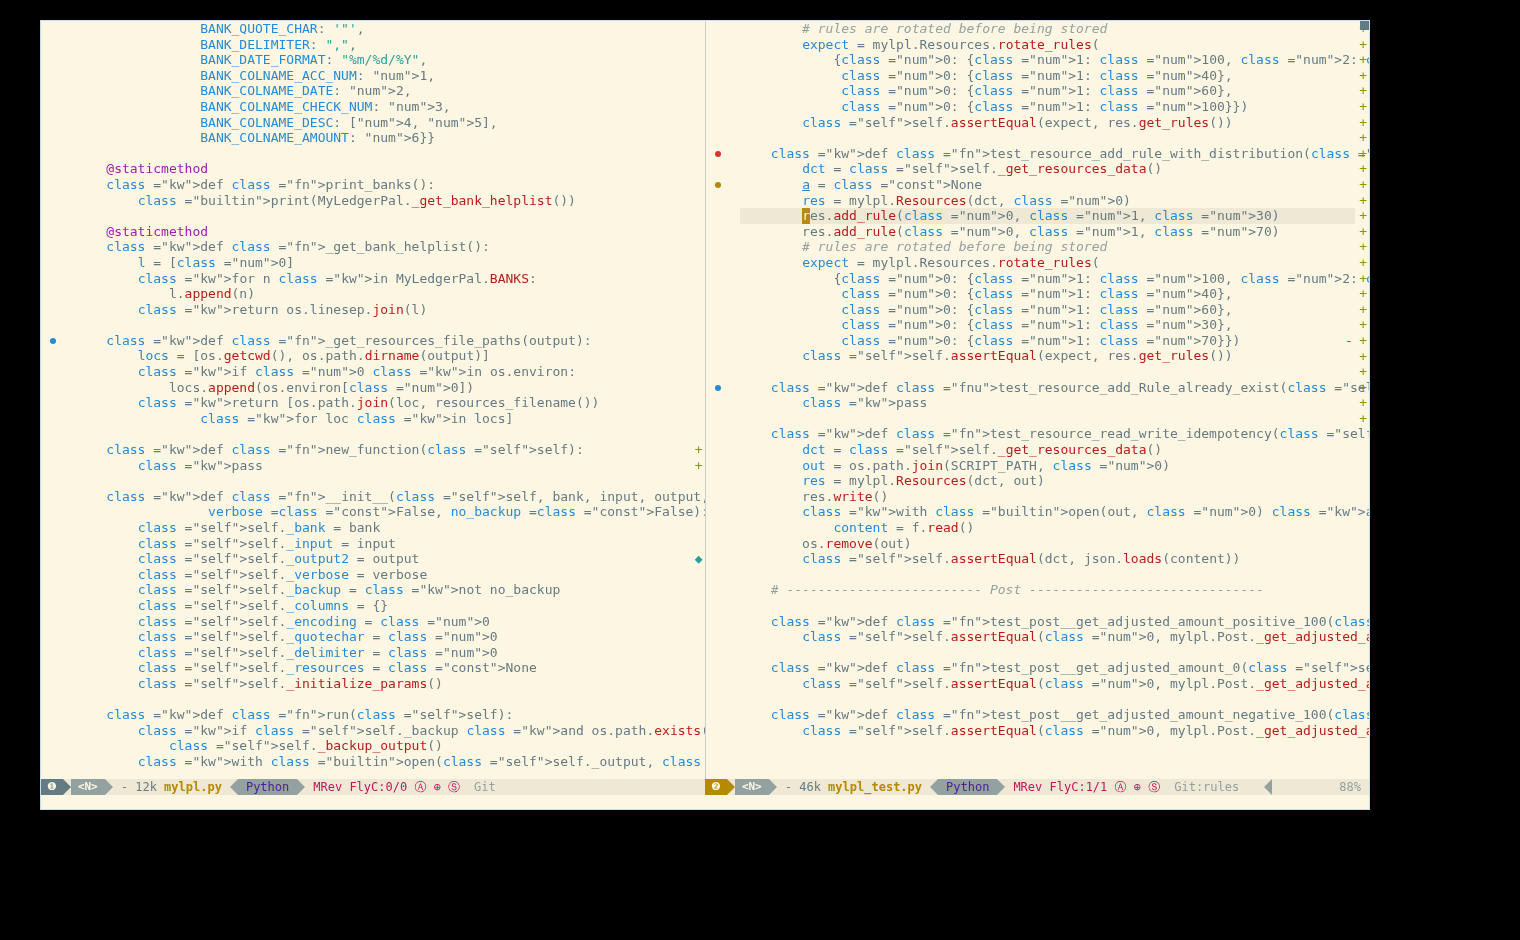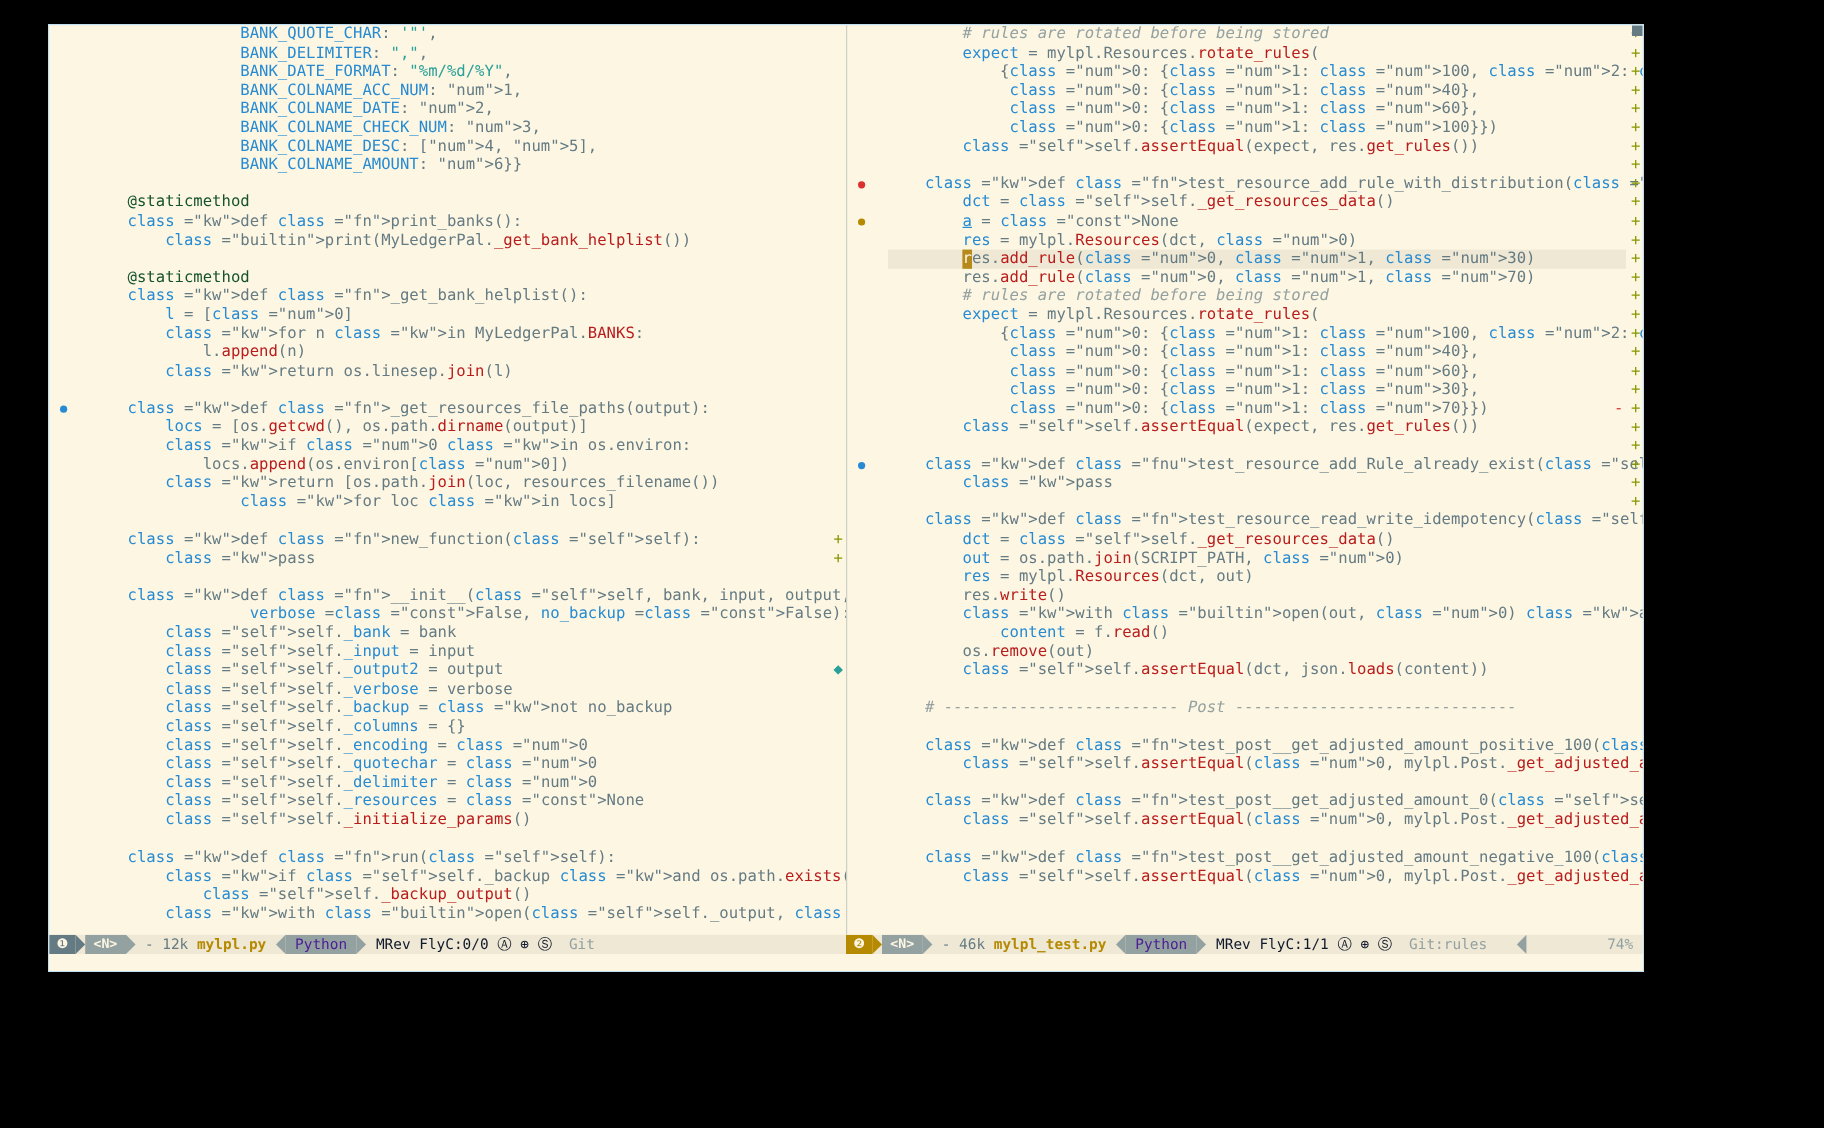--- a/index.html
+++ b/index.html
@@ -82,21 +82,21 @@
   }
   .hl-line { background:#eee8d5; }
   .cursor-box {
     display:inline-block;
     background:#b5891a;
     color:#fdf6e3;
     padding:0 0;
   }
   .varu { color:#268bd2; text-decoration:underline; }
   .str  { color:#2aa198; }
-  .deco { color:#14532d;text-align:right; }
+  .deco { color:#a21caf;text-align:right; }
   .cmt  { color:#93a1a1; font-style:italic; }
   .assign-lhs { color:#268bd2; }
   .memb { color:#b91c1c; }
 
   
   .modelines {
     flex: 0 0 16px;
     display:flex;
     flex-direction:row;
     width:100%;
@@ -111,21 +111,21 @@
     overflow:hidden;
   }
   .modeline.active { background:#eee8d5; }
   .segL, .segM, .chunk { position:relative; float:left; height:16px; }
   .seg-num   { background:#657b83; color:#fdf6e3; padding:0 6px; font-size:11px; }
   .seg-num.active { background:#b58900; color:#fdf6e3; }
   .seg-state { background:#93a1a1; color:#fdf6e3; padding:0 7px; font-size:11px; font-weight:bold; }
   .seg-file  { color:#657b83; padding:0 8px; }
   .seg-file .fname { color:#b58900; font-weight:bold; }
   .seg-mode  { background:#93a1a1; color:#4c1d95; padding:0 8px; }
-  .seg-minor { color:#0f172a; padding:0 8px; }
+  .seg-minor { color:#be185d; padding:0 8px; }
   .seg-git   { color:#93a1a1; padding:0 6px; }
   .arrowR { width:0;height:0;border-style:solid;border-width:8px 0 8px 8px;border-color:transparent transparent transparent #93a1a1; float:left; }
   .arrowR2{ width:0;height:0;border-style:solid;border-width:8px 0 8px 8px;border-color:transparent transparent transparent #657b83; float:left; }
   .arrowR2.active{ border-color:transparent transparent transparent #b58900; }
   .arrowRrev{ width:0;height:0;border-style:solid;border-width:8px 8px 8px 0;border-color:transparent #93a1a1 transparent transparent; float:left; }
   .pos-box { float:right; background:#93a1a1; color:#fdf6e3; padding:0 8px; height:16px;margin-top:34px; }
   .pct-box { float:right; color:#93a1a1; padding:0 8px; height:16px; }
   .arrowLrev{ float:right; width:0;height:0;border-style:solid;border-width:8px 8px 8px 0;border-color:transparent #93a1a1 transparent transparent; }
   .bottom-bar {
     flex:0 0 14px;
@@ -321,19 +321,19 @@
       <div class="chunk seg-file">
         <span>- 46k</span>
         <span class="fname">mylpl_test.py</span>
       </div>
       <div class="arrowRrev"></div>
       <div class="chunk seg-mode">Python</div>
       <div class="arrowR"></div>
       <div class="chunk seg-minor">MRev FlyC:1/1 Ⓐ ⊕ Ⓢ</div>
       <div class="chunk seg-git">Git:rules</div>
 
-      <div class="pct-box">74%</div>
+      <div class="pct-box">88%</div>
       <div class="pos-box">547: 8</div>
       <div class="arrowLrev"></div>
     </div>
   </div>
   <div class="bottom-bar"></div>
 </div>
 
 </body></html>

